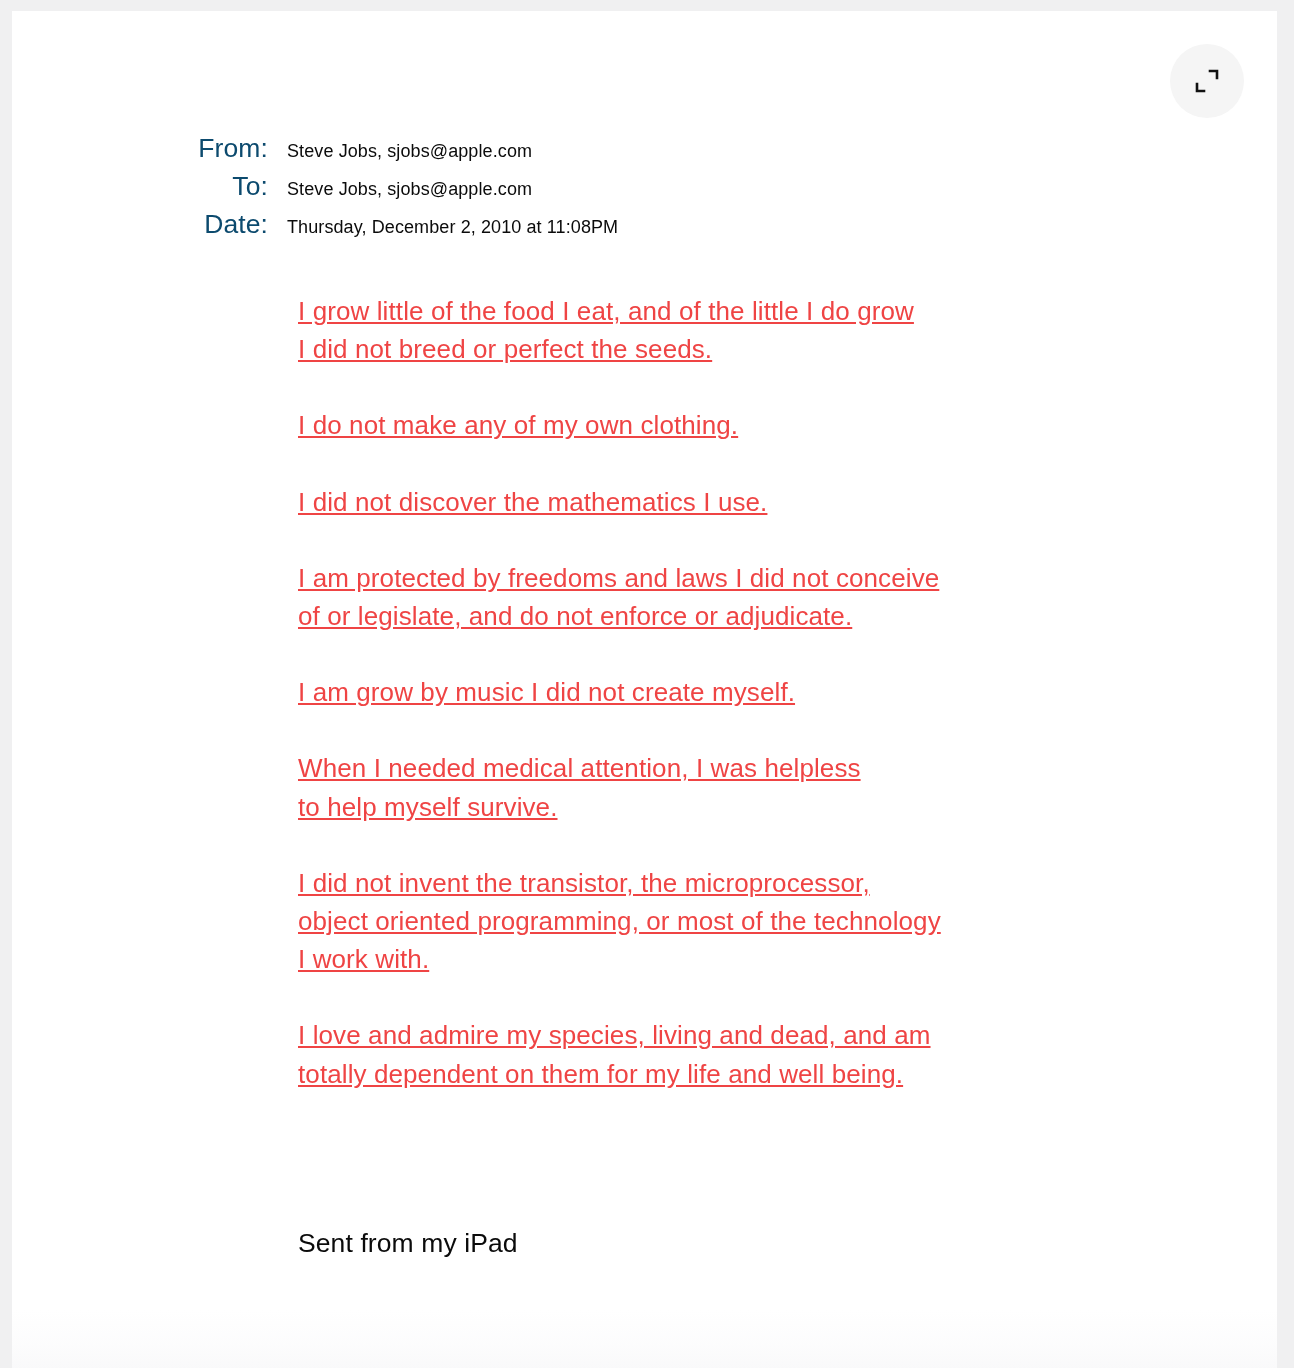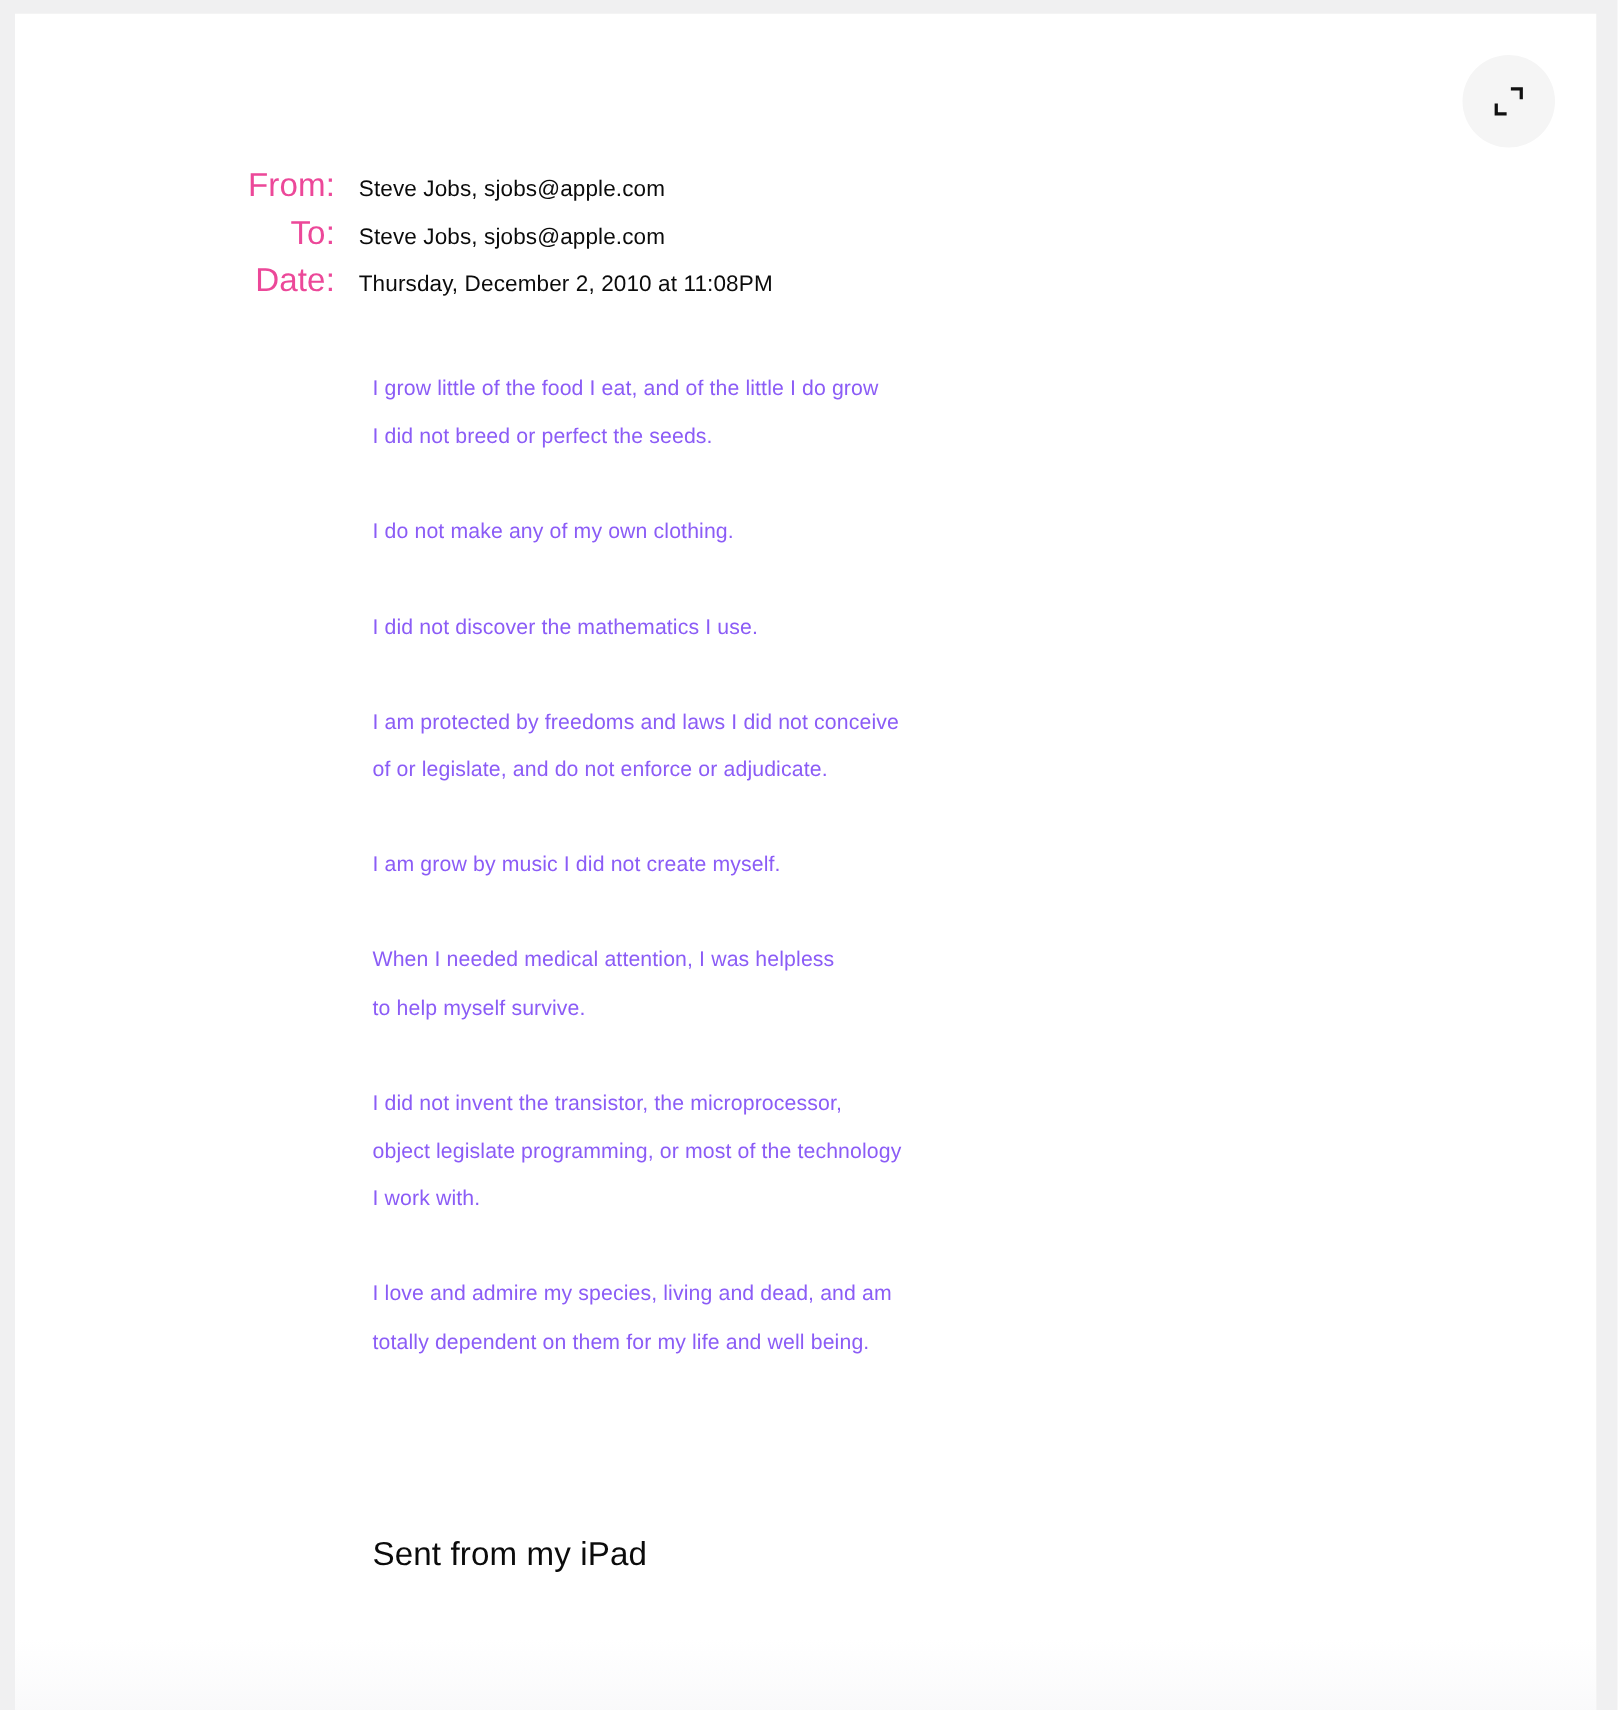--- a/index.html
+++ b/index.html
@@ -70,45 +70,46 @@
     height: 38px;
   }
   .header-label {
     width: 275px;
     flex: 0 0 275px;
     text-align: right;
     padding-right: 19px;
     box-sizing: border-box;
     font-size: 26.5px;
     line-height: 38px;
-    color: #ec4899;
+    color: #0c4a6e;
     letter-spacing: 0.1px;
   }
   .header-value {
     font-size: 18px;
     line-height: 38px;
     color: #0b0b0b;
     letter-spacing: 0.1px;
     white-space: nowrap;
   }
 
   
   .email-body {
     position: absolute;
     left: 286px;
     top: 281px;
     width: 880px;
   }
   .body-paragraph {
-    font-size: 17px;
+    font-size: 26px;
     line-height: 38.2px;
-    color: #8b5cf6;
+    color: #ef4444;
     letter-spacing: 0.1px;
     margin: 0 0 38px 0;
     white-space: pre-line;
+    text-decoration: underline;
   }
   .body-paragraph:last-child {
     margin-bottom: 0;
   }
   .signature {
     font-size: 26.5px;
     line-height: 38.2px;
     color: #0b0b0b;
     letter-spacing: 0.1px;
     margin: 0;
@@ -150,21 +151,21 @@
     <p class="body-paragraph">I grow little of the food I eat, and of the little I do grow
 I did not breed or perfect the seeds.</p>
     <p class="body-paragraph">I do not make any of my own clothing.</p>
     <p class="body-paragraph">I did not discover the mathematics I use.</p>
     <p class="body-paragraph">I am protected by freedoms and laws I did not conceive
 of or legislate, and do not enforce or adjudicate.</p>
     <p class="body-paragraph">I am grow by music I did not create myself.</p>
     <p class="body-paragraph">When I needed medical attention, I was helpless
 to help myself survive.</p>
     <p class="body-paragraph">I did not invent the transistor, the microprocessor,
-object legislate programming, or most of the technology
+object oriented programming, or most of the technology
 I work with.</p>
     <p class="body-paragraph">I love and admire my species, living and dead, and am
 totally dependent on them for my life and well being.</p>
     <p class="signature">Sent from my iPad</p>
   </div>
 
   <div class="bottom-fade"></div>
 </div>
 
 </body></html>

